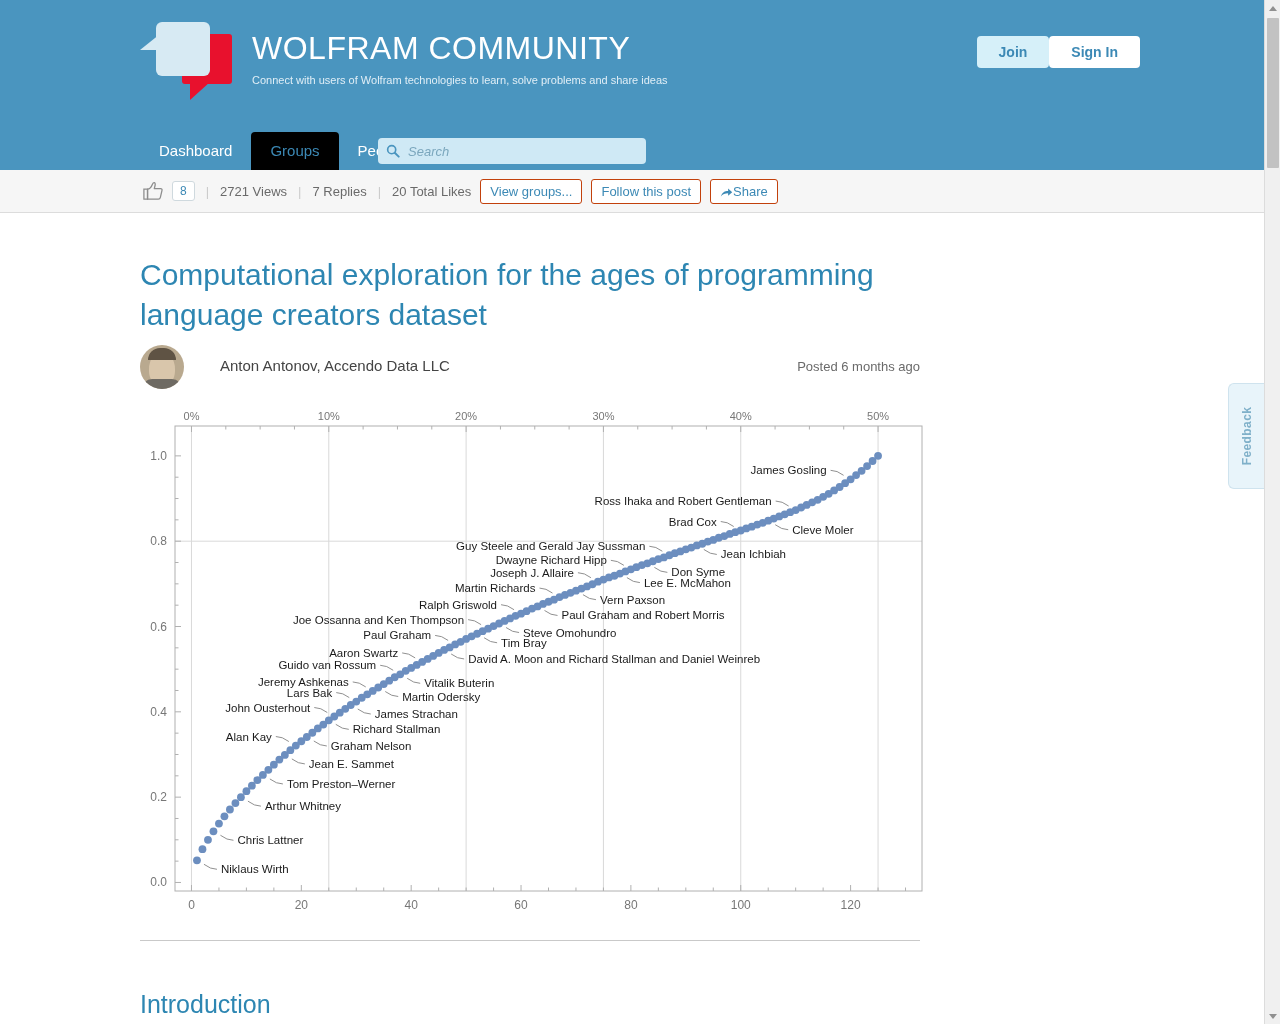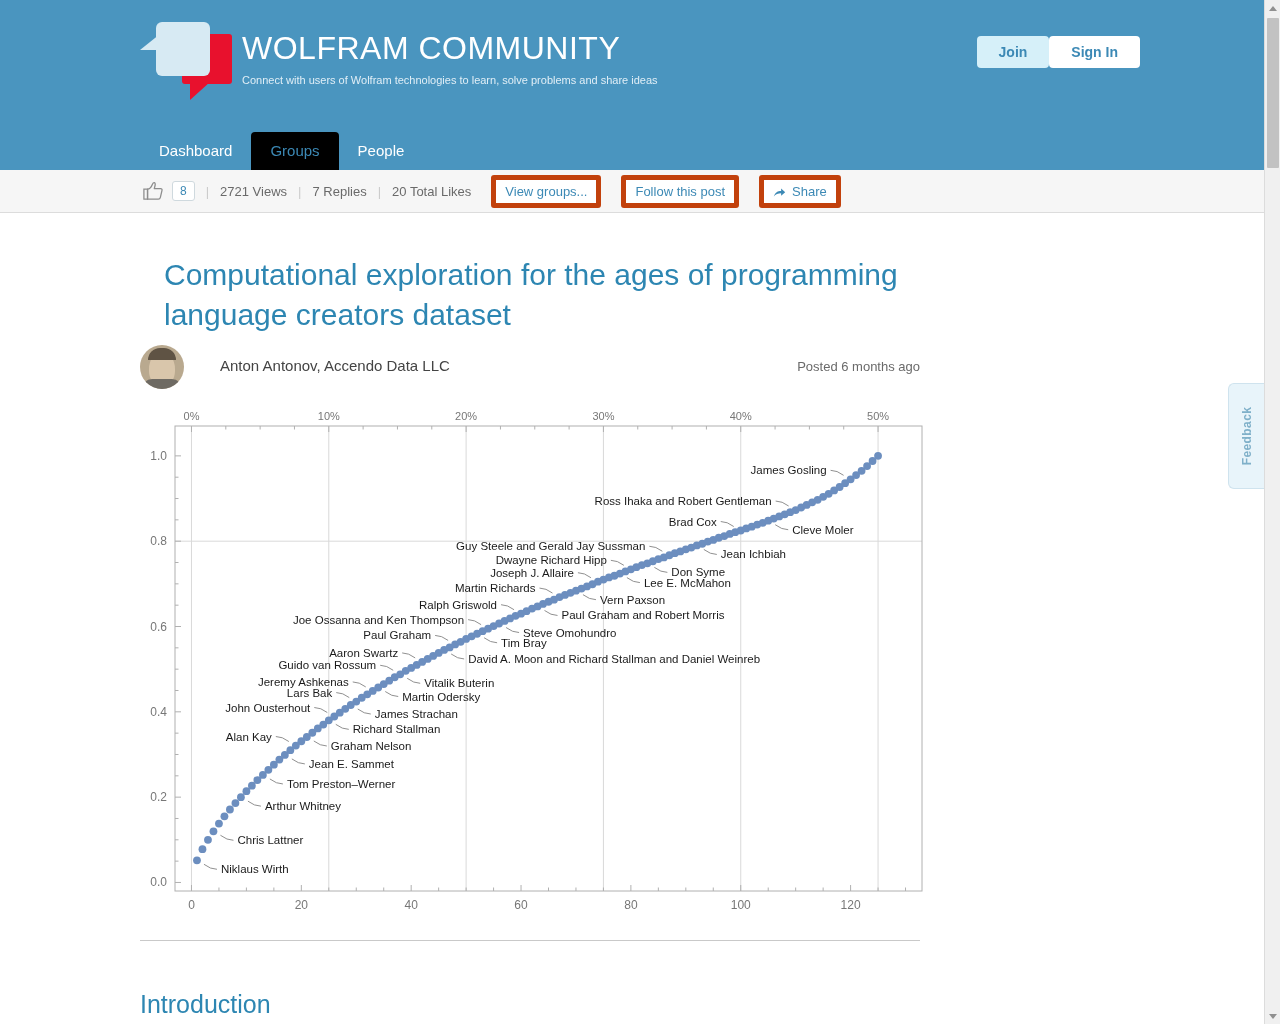--- a/index.html
+++ b/index.html
@@ -30,21 +30,21 @@
     border-left:20px solid #e8112d; border-bottom:18px solid transparent;
   }
   .logo .blue {
     position:absolute; left:18px; top:0px; width:54px; height:54px;
     background:#d7eaf3; border-radius:6px;
   }
   .logo .blue:before{
     content:""; position:absolute; left:-16px; top:12px; width:0; height:0;
     border-right:20px solid #d7eaf3; border-top:16px solid transparent;
   }
-  .titleblock { margin-left:4px; padding-top:6px; }
+  .titleblock { margin-left:14px; padding-top:6px; }
   .site-title {
     font-size:32px; letter-spacing:0.5px; color:#ffffff; font-weight:400;
     line-height:1.25;
   }
   .site-tag { font-size:11px; color:#e0eef6; font-weight:400; margin-top:6px; }
 
   .authbtns { position:absolute; right:124px; top:36px; display:flex; }
   .btn-auth {
     font-size:14px; font-weight:bold; color:#3c89b5; padding:8px 22px;
     border-radius:4px; border:none; cursor:pointer; font-family:inherit;
@@ -79,35 +79,35 @@
     display:flex; align-items:center; padding-left:142px; gap:0;
   }
   .thumb { width:22px; height:20px; display:block; }
   .likecount {
     border:1px solid #cfd9de; border-radius:3px; color:#3c89b5;
     font-size:12px; padding:2px 7px; margin-left:8px; background:#fff; cursor:pointer;
   }
   .sep { color:#cbcbcb; margin:0 11px; font-size:13px; }
   .stat { font-size:13px; color:#6a6a6a; }
   .outline-btn {
-    border:5px solid #c2410c; border-radius:3px; color:#3c89b5; background:#fff;
-    font-size:13px; padding:4px 9px; margin-left:20px; cursor:pointer; font-family:inherit;
+    border:1px solid #c2410c; border-radius:3px; color:#3c89b5; background:#fff;
+    font-size:13px; padding:4px 9px; margin-left:9px; cursor:pointer; font-family:inherit;
     white-space:nowrap;
   }
-  .outline-btn.share { display:inline-flex; align-items:flex-end; gap:6px; }
+  .outline-btn.share { display:inline-flex; align-items:flex-end; }
   .outline-btn.share svg { width:13px; height:13px; }
 
   
   .content {
     position:absolute; left:0; top:213px; width:1264px; height:811px;
     background:#ffffff;
   }
   .post-title {
     position:absolute; left:140px; top:42px; width:790px;
-    font-size:30px; line-height:40px; color:#2d86b2; font-weight:400;margin-left:24px;
+    font-size:30px; line-height:40px; color:#2d86b2; font-weight:400;
   }
   .byline { position:absolute; left:140px; top:132px; width:780px; height:44px; }
   .avatar {
     position:absolute; left:0; top:0; width:44px; height:44px; border-radius:50%;
     background:#b9a98f; overflow:hidden;
   }
   .avatar .face { position:absolute; left:9px; top:7px; width:26px; height:34px;
     background:#d9c6ab; border-radius:50% 50% 45% 45%; }
   .avatar .hair { position:absolute; left:8px; top:3px; width:28px; height:12px;
     background:#5f5344; border-radius:14px 14px 0 0; }
@@ -174,20 +174,27 @@
       <button class="btn-auth btn-join">Join</button>
       <button class="btn-auth btn-signin">Sign In</button>
     </div>
 
     <div class="tabs">
       <div class="tab">Dashboard</div>
       <div class="tab active">Groups</div>
       <div class="tab">People</div>
     </div>
 
+    <div class="searchbox">
+      <svg viewBox="0 0 16 16">
+        <circle cx="6.5" cy="6.5" r="4.6" fill="none" stroke="#4a95bf" stroke-width="1.9"></circle>
+        <line x1="10" y1="10" x2="14.5" y2="14.5" stroke="#4a95bf" stroke-width="2.2" stroke-linecap="round"></line>
+      </svg>
+      <input type="text" placeholder="Search" style="">
+    </div>
   </div>
 
   <div class="actionbar">
     <svg class="thumb" viewBox="0 0 24 22">
       <path d="M2,9 L6,9 L6,20 L2,20 Z" fill="none" stroke="#8d8d8d" stroke-width="1.4"></path>
       <path d="M6,9 C8,9 10,7 11,4.5 C11.6,2.6 12.2,1.5 13.4,1.8 C14.6,2.1 14.6,3.6 14.2,5.2 L13.4,8.4 L20.4,8.4 C21.6,8.4 22.2,9.3 21.9,10.4 L20.1,18 C19.8,19.3 19.1,20 17.9,20 L6,20 Z" fill="none" stroke="#8d8d8d" stroke-width="1.4" stroke-linejoin="round"></path>
     </svg>
     <span class="likecount">8</span>
     <span class="sep">|</span>
     <span class="stat">2721 Views</span>

